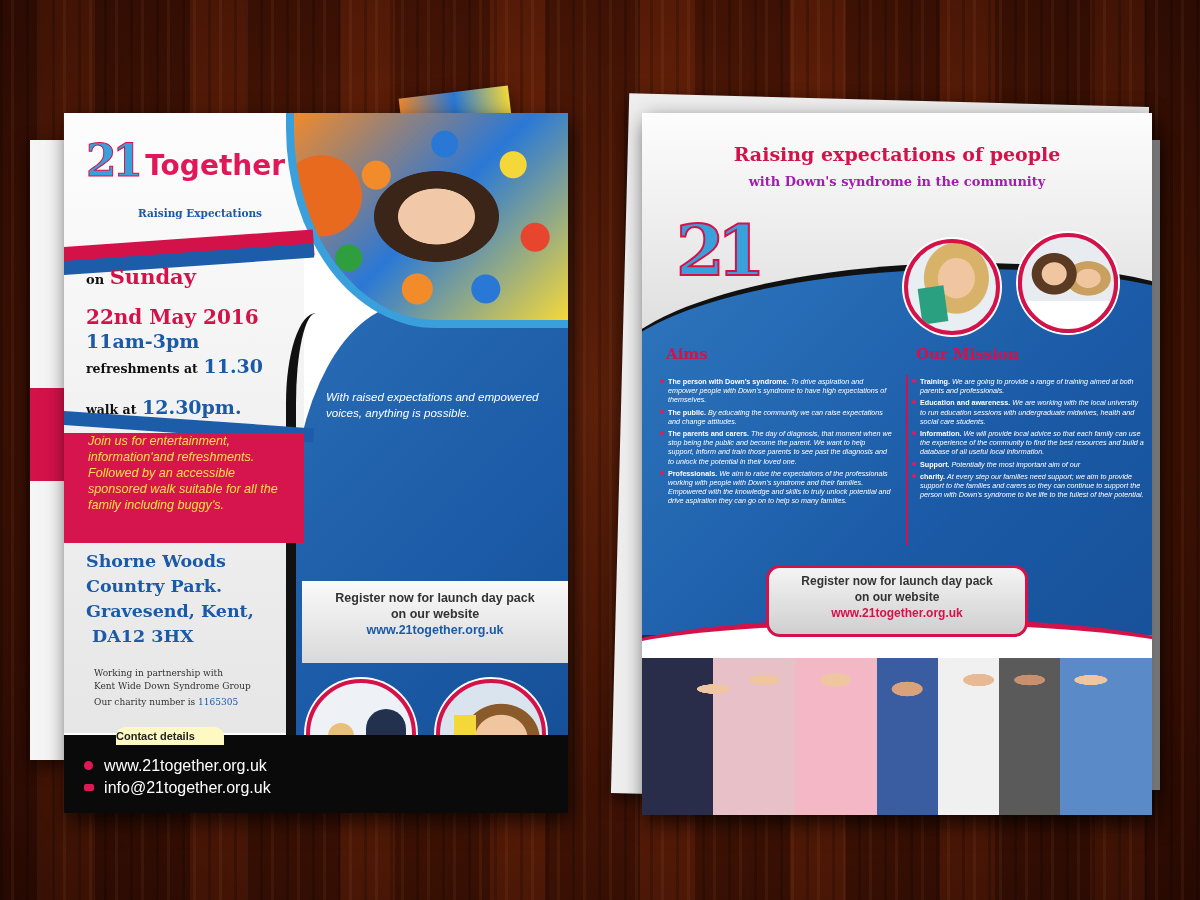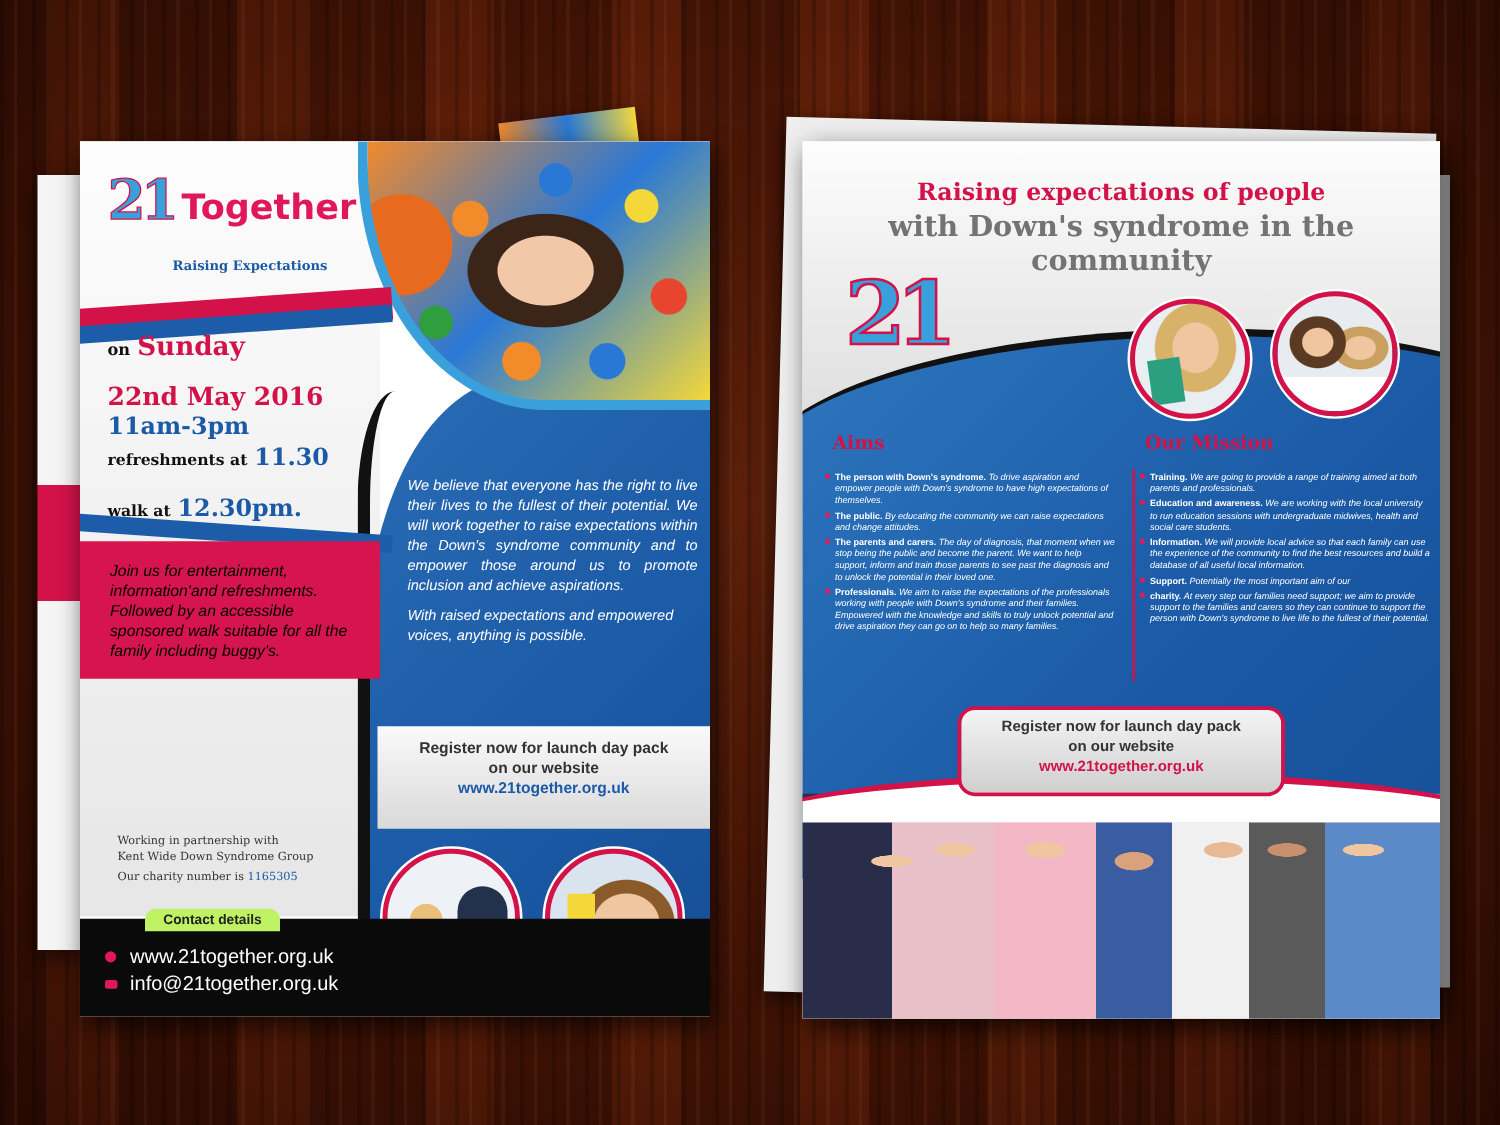--- a/index.html
+++ b/index.html
@@ -31,21 +31,21 @@
  radial-gradient(circle at 45% 85%,#f28b2a 0 15px,transparent 16px),
  radial-gradient(circle at 70% 85%,#2a78d6 0 14px,transparent 15px),
  radial-gradient(ellipse at 52% 50%,#f2c9a8 0 38px,#3b2418 39px 62px,transparent 63px),
  radial-gradient(circle at 10% 40%,#e86a1e 0 40px,transparent 41px),
  linear-gradient(135deg,#f08a2c,#2a78d6 50%,#f4d83a);}
 #front .stripe-red{position:absolute;left:-20px;width:270px;height:26px;background:#d4124a}
 #front .stripe-blue{position:absolute;left:-20px;width:270px;height:14px;background:#1c5ca8}
 #front .pinkbox{position:absolute;left:0;top:320px;width:240px;height:110px;background:#d6154f}
 #front .reg{position:absolute;left:238px;top:468px;width:266px;height:82px;background:linear-gradient(180deg,#fafafa,#d9d9d9);text-align:center;padding-top:10px}
 #front .footer{position:absolute;left:0;top:622px;width:504px;height:78px;background:#0a0a0a}
-#front .contact-tab{position:absolute;left:52px;top:-8px;width:108px;height:18px;background:#bef264;border-radius:9px 9px 0 0;text-align:center;font-size:11px;font-weight:bold;color:#222;line-height:18px;font-family:"Liberation Sans",sans-serif}
+#front .contact-tab{position:absolute;left:52px;top:-8px;width:108px;height:18px;background:#fef9c3;border-radius:9px 9px 0 0;text-align:left;font-size:11px;font-weight:bold;color:#222;line-height:18px;font-family:"Liberation Sans",sans-serif}
 .circ{position:absolute;border-radius:50%;border:4px solid #d4124a;overflow:hidden;box-shadow:0 0 0 2px #fff}
 
 
 #back{position:absolute;left:642px;top:113px;width:510px;height:702px;background:#fff;overflow:hidden;box-shadow:4px 8px 20px rgba(0,0,0,.7)}
 #back .top{position:absolute;left:0;top:0;width:510px;height:240px;background:linear-gradient(180deg,#fdfdfd,#dcdcdc)}
 #back .wave{position:absolute;left:-40px;top:150px;width:620px;height:440px;background:linear-gradient(135deg,#2f78c0,#1b5aa6 55%,#164e95);border-top-left-radius:60% 120px;border-top-right-radius:40% 60px;border-top:6px solid #111}
 #back .bottomwave{position:absolute;left:-40px;top:505px;width:600px;height:40px;background:#fff;border-top-left-radius:50% 40px;border-top-right-radius:50% 40px;border-top:6px solid #d4124a}
 #back .kids{position:absolute;left:0;top:522px;width:510px;height:180px;
  background:
  radial-gradient(ellipse at 14% 30%,#f0c6a0 0 16px,transparent 17px),
@@ -89,28 +89,33 @@
   <div class="abs serif" style="left:22px;top:152px;line-height:1.1">
     <div><span style="font-size:13px;color:#111">on</span> <span style="font-size:21px;color:#d4124a">Sunday</span></div>
     <div style="font-size:20px;color:#d4124a;margin-top:18px">22nd May 2016</div>
     <div style="font-size:19px;color:#1b5aa6;margin-top:3px">11am-3pm</div>
     <div style="margin-top:4px"><span style="font-size:12.5px;color:#111">refreshments at</span> <span style="font-size:19px;color:#1b5aa6">11.30</span></div>
     <div style="margin-top:20px"><span style="font-size:12.5px;color:#111">walk at</span> <span style="font-size:19px;color:#1b5aa6">12.30pm.</span></div>
   </div>
 
   <div class="stripe-blue" style="top:306px;transform:rotate(4deg)"></div>
   <div class="pinkbox">
-    <div style="padding:16px 10px 0 24px;color:#000000;font-style:italic;font-size:12.6px;line-height:16px;font-family:'Liberation Sans',sans-serif">Join us for entertainment, information'and refreshments. Followed by an accessible sponsored walk suitable  for all the family including buggy's.</div>
+    <div style="padding:0 10px 0 24px;color:#fde047;font-style:italic;font-size:12.6px;line-height:16px;font-family:'Liberation Sans',sans-serif">Join us for entertainment, information'and refreshments. Followed by an accessible sponsored walk suitable  for all the family including buggy's.</div>
   </div>
 
   <div class="abs sans" style="left:262px;top:268px;width:232px;color:#fff;font-style:italic;font-size:11.6px;line-height:16px;text-align:justify">
-    <p>We believe that everyone has the right to live their lives to the fullest of their potential. We will work together to raise expectations within the Down's syndrome community and to empower those around us to promote inclusion and achieve aspirations.</p>
     <p style="margin-top:8px;text-align:left">With raised expectations and empowered voices, anything is possible.</p>
   </div>
 
+  <div class="abs serif" style="left:22px;top:436px;color:#1b5aa6;font-size:17.5px;line-height:25px">
+    <div>Shorne Woods</div>
+    <div>Country Park.</div>
+    <div>Gravesend, Kent,</div>
+    <div style="padding-left:6px">DA12 3HX</div>
+  </div>
   <div class="abs" style="left:30px;top:554px;font-family:'DejaVu Serif',serif;font-size:9px;line-height:13px;color:#333">
     <div>Working in partnership with</div>
     <div>Kent Wide Down Syndrome Group</div>
     <div style="margin-top:3px"><span>Our charity number is</span> <span style="color:#1b5aa6">1165305</span></div>
   </div>
 
   <div class="reg">
     <div class="sans" style="font-weight:bold;font-size:12.5px;color:#333">Register now for launch day pack</div>
     <div class="sans" style="font-weight:bold;font-size:12.5px;color:#333;margin-top:2px">on our website</div>
     <div class="sans" style="font-weight:bold;font-size:12.5px;color:#1b5aa6;margin-top:2px">www.21together.org.uk</div>
@@ -135,21 +140,21 @@
       <span style="display:inline-block;width:10px;height:7px;border-radius:2px;background:#e0185a;vertical-align:middle"></span>
       <span class="sans" style="color:#fff;font-size:16px;margin-left:5px;vertical-align:middle">info@21together.org.uk</span>
     </div>
   </div>
 </div>
 
 <div id="back">
   <div class="top"></div>
   <div class="abs serif" style="left:0;top:28px;width:510px;text-align:center;line-height:27px">
     <div style="color:#d4124a;font-size:19px">Raising expectations of people</div>
-    <div style="color:#737373;font-size:23px">with Down's syndrome in the community</div>
+    <div style="color:#a21caf;font-size:13px">with Down's syndrome in the community</div>
   </div>
   <div class="abs serif" style="left:34px;top:98px;font-size:70px;color:#3aa0dc;-webkit-text-stroke:2px #d4124a;letter-spacing:-8px;line-height:80px">21</div>
 
   <div class="wave"></div>
 
   <div class="circ" style="left:262px;top:126px;width:96px;height:96px;background:radial-gradient(ellipse at 55% 40%,#f0c6a0 0 18px,#d9b26a 19px 32px,transparent 33px),#e9eef2">
     <div style="position:absolute;left:12px;top:44px;width:26px;height:36px;background:#2aa080;transform:rotate(-8deg)"></div>
   </div>
   <div class="circ" style="left:376px;top:120px;width:100px;height:100px;background:radial-gradient(ellipse at 35% 40%,#f0c6a0 0 12px,#5a3a22 13px 22px,transparent 23px),radial-gradient(ellipse at 72% 45%,#f0c6a0 0 12px,#c9a060 13px 22px,transparent 23px),linear-gradient(180deg,#e8ecf0 0 70%,#fff 70%)"></div>
 

